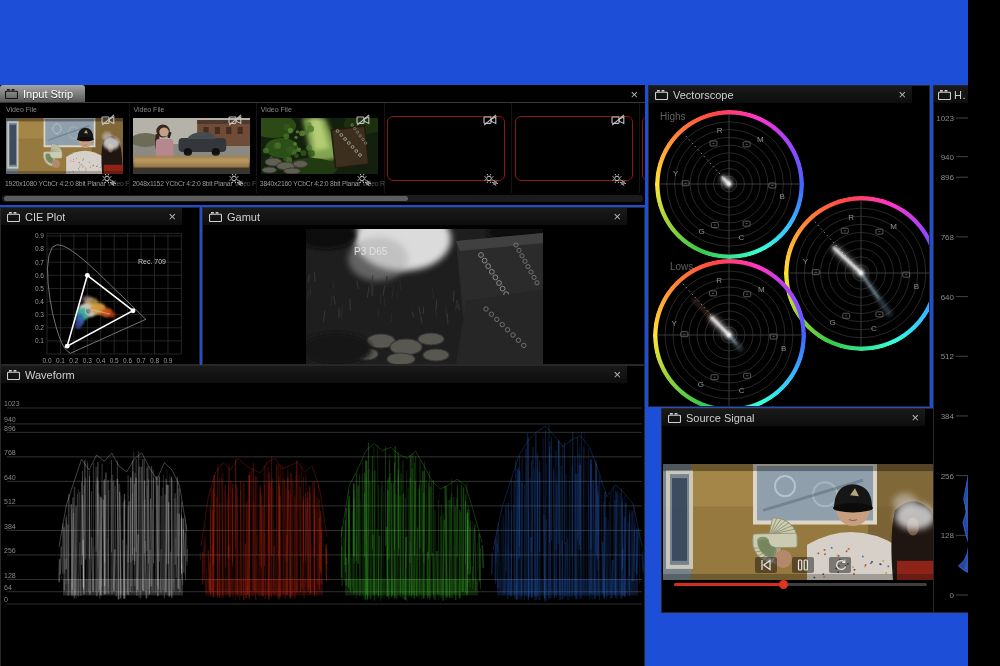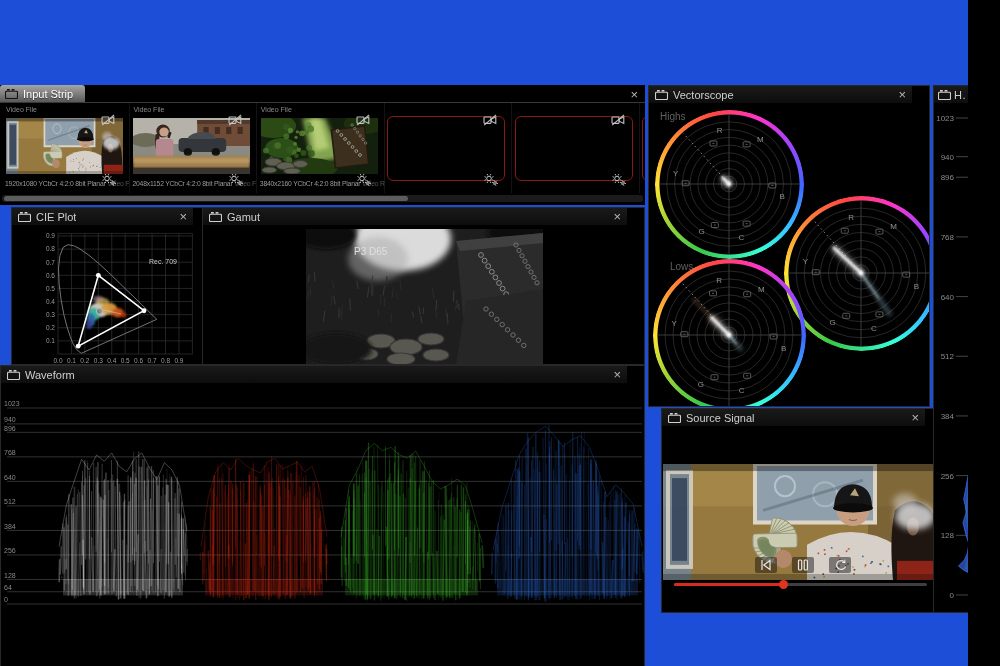--- a/index.html
+++ b/index.html
@@ -20,21 +20,21 @@
   .clip-label{position:absolute;left:4px;top:3px;font-size:7px;color:#8a8a8a;}
   .clip-img{position:absolute;left:4px;top:15px;width:117px;height:56px;background:#050505;overflow:hidden;}
   .clip-caption{position:absolute;left:3px;top:77px;font-size:6.8px;letter-spacing:-.2px;color:#9a9a9a;white-space:nowrap;z-index:6;}
   .clip-caption .fade{color:#555;}
   .empty-frame{position:absolute;left:3px;top:13px;width:118px;height:65px;border:1.3px solid #8d1812;border-radius:6px;box-sizing:border-box;}
   .cam-ico{position:absolute;right:14px;top:9px;z-index:7;}
   .gear-ico{position:absolute;right:13px;top:68px;z-index:7;}
   #strip-scroll{position:absolute;left:2px;top:110px;width:641px;height:7px;background:#1b1b1b;border-radius:3px;}
   #strip-thumb{position:absolute;left:2px;top:1px;width:404px;height:5px;background:#5d5d5d;border-radius:3px;}
   
-  #cie-panel{left:0;top:207px;width:200px;height:158px;margin-left:11px;}
+  #cie-panel{left:0;top:207px;width:200px;height:158px;}
   #gamut-panel{left:202px;top:207px;width:443px;height:158px;}
   #waveform-panel{left:0;top:365px;width:645px;height:301px;border-bottom:none;}
   #vector-panel{left:648px;top:85px;width:282px;height:322px;}
   #source-panel{left:648px;top:408px;width:282px;height:205px;margin-left:13px;}
   #histo-panel{left:933px;top:85px;width:67px;height:528px;}
   .zone-label{position:absolute;font-size:10px;color:#606060;z-index:8;}
   .scope{position:absolute;}
   .scope-ring{position:absolute;border-radius:50%;
     background:conic-gradient(from -12deg,#ff4545 0deg,#ff35c8 35deg,#9a45ff 70deg,#3e66ff 103deg,#35c8ff 140deg,#35ffd8 167deg,#39c84a 215deg,#9ed335 250deg,#ffe535 282deg,#ff8c35 320deg,#ff4545 360deg);
     -webkit-mask:radial-gradient(closest-side,transparent calc(100% - 5px),#000 calc(100% - 4px));

